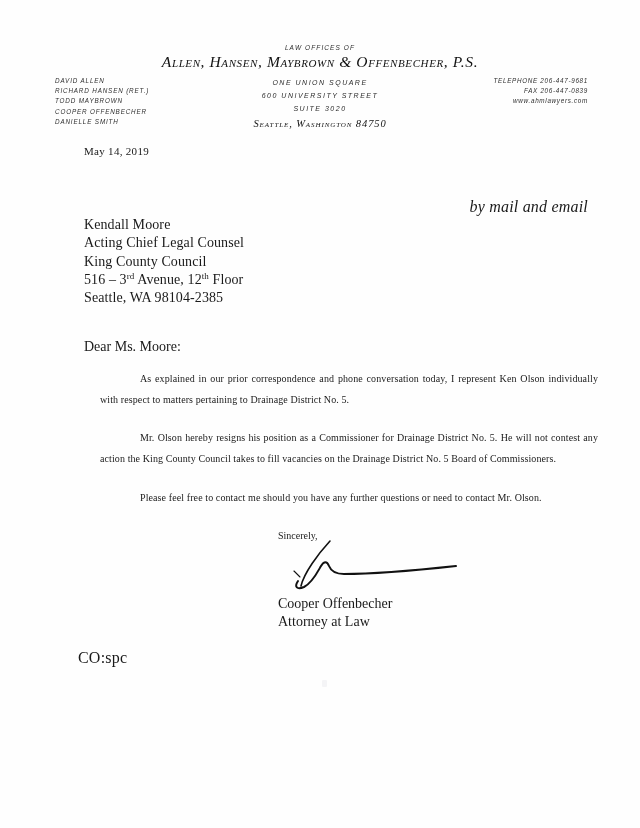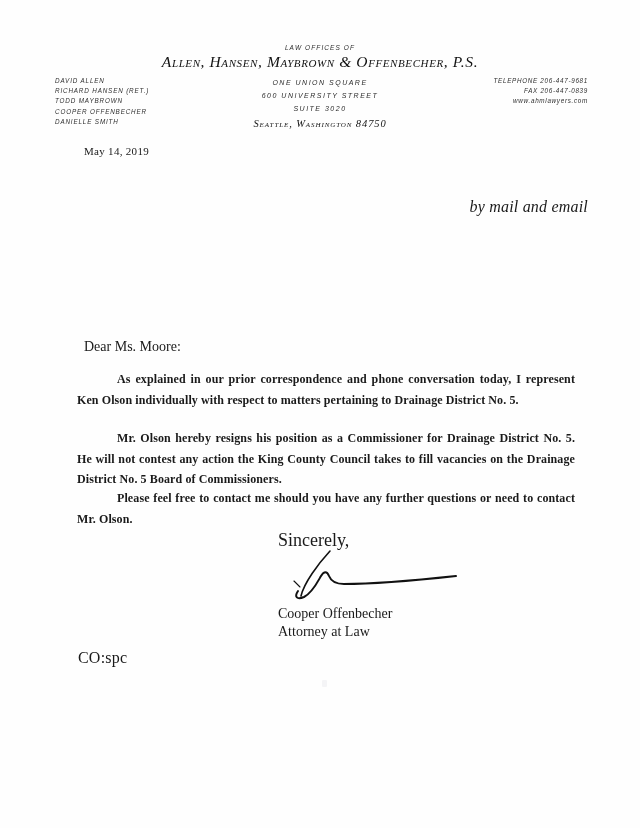--- a/index.html
+++ b/index.html
@@ -141,46 +141,45 @@
 
   .salutation {
     position: absolute;
     left: 84px;
     top: 339px;
     font-size: 14px;
   }
 
   .body-text {
     position: absolute;
-    left: 77px;
+    left: 100px;
     width: 498px;
-    font-size: 12px;
+    font-size: 10px;
     line-height: 20.5px;
     text-align: justify;
     text-justify: inter-word;
     letter-spacing: 0.1px;
-    font-weight: bold;
   }
   .body-text p {
     margin: 0 0 16px 0;
     text-indent: 40px;
   }
   .body-text p:last-child { margin-bottom: 0; }
   #para-1 { top: 369px; }
   #para-2 { top: 428px; }
   #para-3 { top: 488px; }
 
   
   .signature-block {
     position: absolute;
     left: 278px;
     top: 530px;
     width: 230px;
   }
-  .closing { font-size: 18px; }
+  .closing { font-size: 10px; }
   .sig-art {
     margin-top: -4px;
     margin-left: 2px;
     height: 54px;
     width: 190px;
   }
   .sig-name {
     font-size: 14px;
     line-height: 17.5px;
   }
@@ -233,20 +232,27 @@
         <div>FAX 206-447-0839</div>
         <div>www.ahmlawyers.com</div>
       </div>
     </div>
   </div>
 
   <div class="date">May 14, 2019</div>
 
   <div class="delivery-note">by mail and email</div>
 
+  <div class="recipient">
+    <div>Kendall Moore</div>
+    <div>Acting Chief Legal Counsel</div>
+    <div>King County Council</div>
+    <div><span>516 – 3</span><sup>rd</sup><span> Avenue, 12</span><sup>th</sup><span> Floor</span></div>
+    <div>Seattle, WA  98104-2385</div>
+  </div>
 
 
   <div class="salutation">Dear Ms. Moore:</div>
 
   <div class="body-text" id="para-1">
     <p>As explained in our prior correspondence and phone conversation today, I represent Ken Olson individually with respect to matters pertaining to Drainage District No. 5.</p>
   </div>
   <div class="body-text" id="para-2">
     <p>Mr. Olson hereby resigns his position as a Commissioner for Drainage District No. 5.  He will not contest any action the King County Council takes to fill vacancies on the Drainage District No. 5 Board of Commissioners.</p>
   </div>

